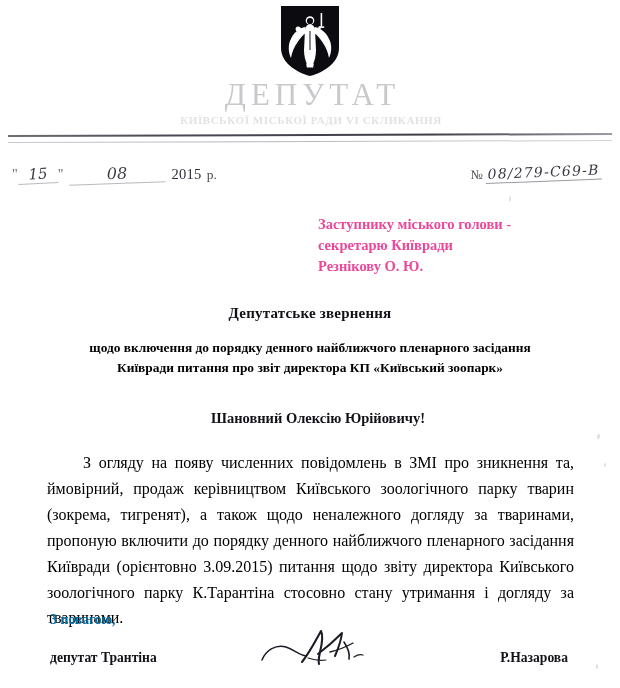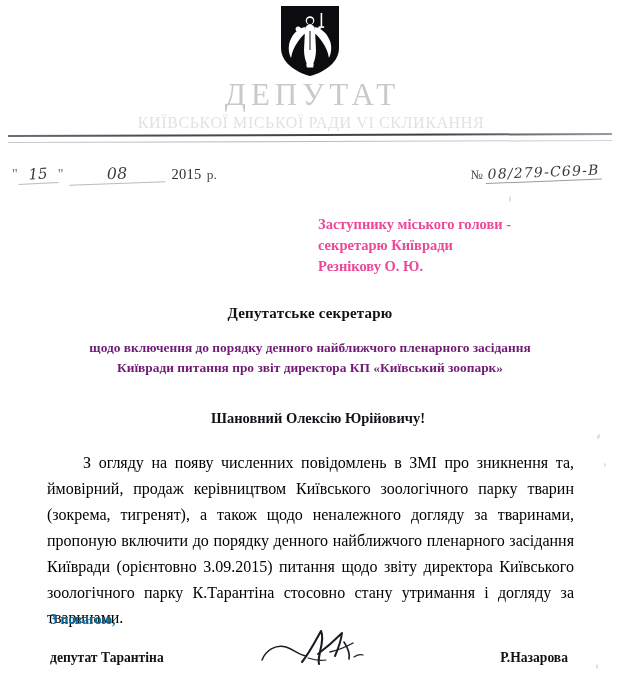--- a/index.html
+++ b/index.html
@@ -44,24 +44,24 @@
     font-family: "Liberation Serif", "DejaVu Serif", serif;
     font-size: 31px;
     letter-spacing: 5px;
     color: #c9c9cd;
     font-weight: 400;
     line-height: 1.05;
     text-indent: 5px;
   }
   .lh-sub {
     margin-top: 2px;
-    font-size: 16px;
+    font-size: 11px;
     letter-spacing: 0.6px;
     color: #e2e2e6;
-    font-weight: 400;
+    font-weight: 700;
     text-indent: 2px;
     white-space: nowrap;
   }
 
   .rules {
     position: absolute;
     left: 0;
     top: 132px;
     width: 620px;
     height: 14px;
@@ -193,21 +193,21 @@
 
   .doc-subject {
     position: absolute;
     left: 26px;
     top: 338px;
     width: 568px;
     text-align: center;
     font-size: 13.4px;
     font-weight: bold;
     line-height: 1.52;
-    color: #701a75;
+    color: #000000;
   }
   .doc-subject div { white-space: nowrap; }
 
   .salutation {
     position: absolute;
     left: 8px;
     top: 410px;
     width: 620px;
     text-align: center;
     font-size: 14.5px;
@@ -335,34 +335,34 @@
       <span class="ref-value">08/279-С69-В</span>
     </div>
   </div>
 
   <div class="addressee">
     <div>Заступнику міського голови -</div>
     <div>секретарю Київради</div>
     <div>Резнікову О. Ю.</div>
   </div>
 
-  <div class="doc-title">Депутатське секретарю</div>
+  <div class="doc-title">Депутатське звернення</div>
 
   <div class="doc-subject">
     <div>щодо включення до порядку денного найближчого пленарного засідання</div>
     <div>Київради питання про звіт директора КП «Київський зоопарк»</div>
   </div>
 
   <div class="salutation">Шановний Олексію Юрійовичу!</div>
 
   <div class="body-text">З огляду на появу численних повідомлень в ЗМІ про зникнення та, ймовірний, продаж керівництвом Київського зоологічного парку тварин (зокрема, тигренят), а також щодо неналежного догляду за тваринами, пропоную включити до порядку денного найближчого пленарного засідання Київради (орієнтовно 3.09.2015) питання щодо звіту директора Київського зоологічного парку К.Тарантіна стосовно стану утримання і догляду за тваринами.</div>
 
   <div class="sig-block">
     <div class="sig-regards">З повагою,</div>
-    <div class="sig-role">депутат Тарантіна</div>
+    <div class="sig-role">депутат Трантіна</div>
 
     <svg class="sig-mark" viewBox="0 0 130 46">
       <g fill="none" stroke="#1c1c26" stroke-linecap="round" stroke-linejoin="round">
         <path d="M4 36 C8 26 18 20 28 23 C36 25.5 41 31 48 32" stroke-width="1.5"></path>
         <path d="M44 38 C52 28 58 16 63 7 C65 11 64 20 62 28 C61 33 60 37 61 40" stroke-width="2.1"></path>
         <path d="M60 30 C68 24 76 17 84 9 C83 17 80 25 77 32" stroke-width="2"></path>
         <path d="M72 28 C80 26 88 23 95 19" stroke-width="1.4"></path>
         <path d="M86 18 C90 24 92 30 91 35" stroke-width="1.6"></path>
         <path d="M96 33 C99 31 102 30 105 31" stroke-width="1.3"></path>
         <path d="M50 34 C56 36 62 37 68 36" stroke-width="1.1"></path>

